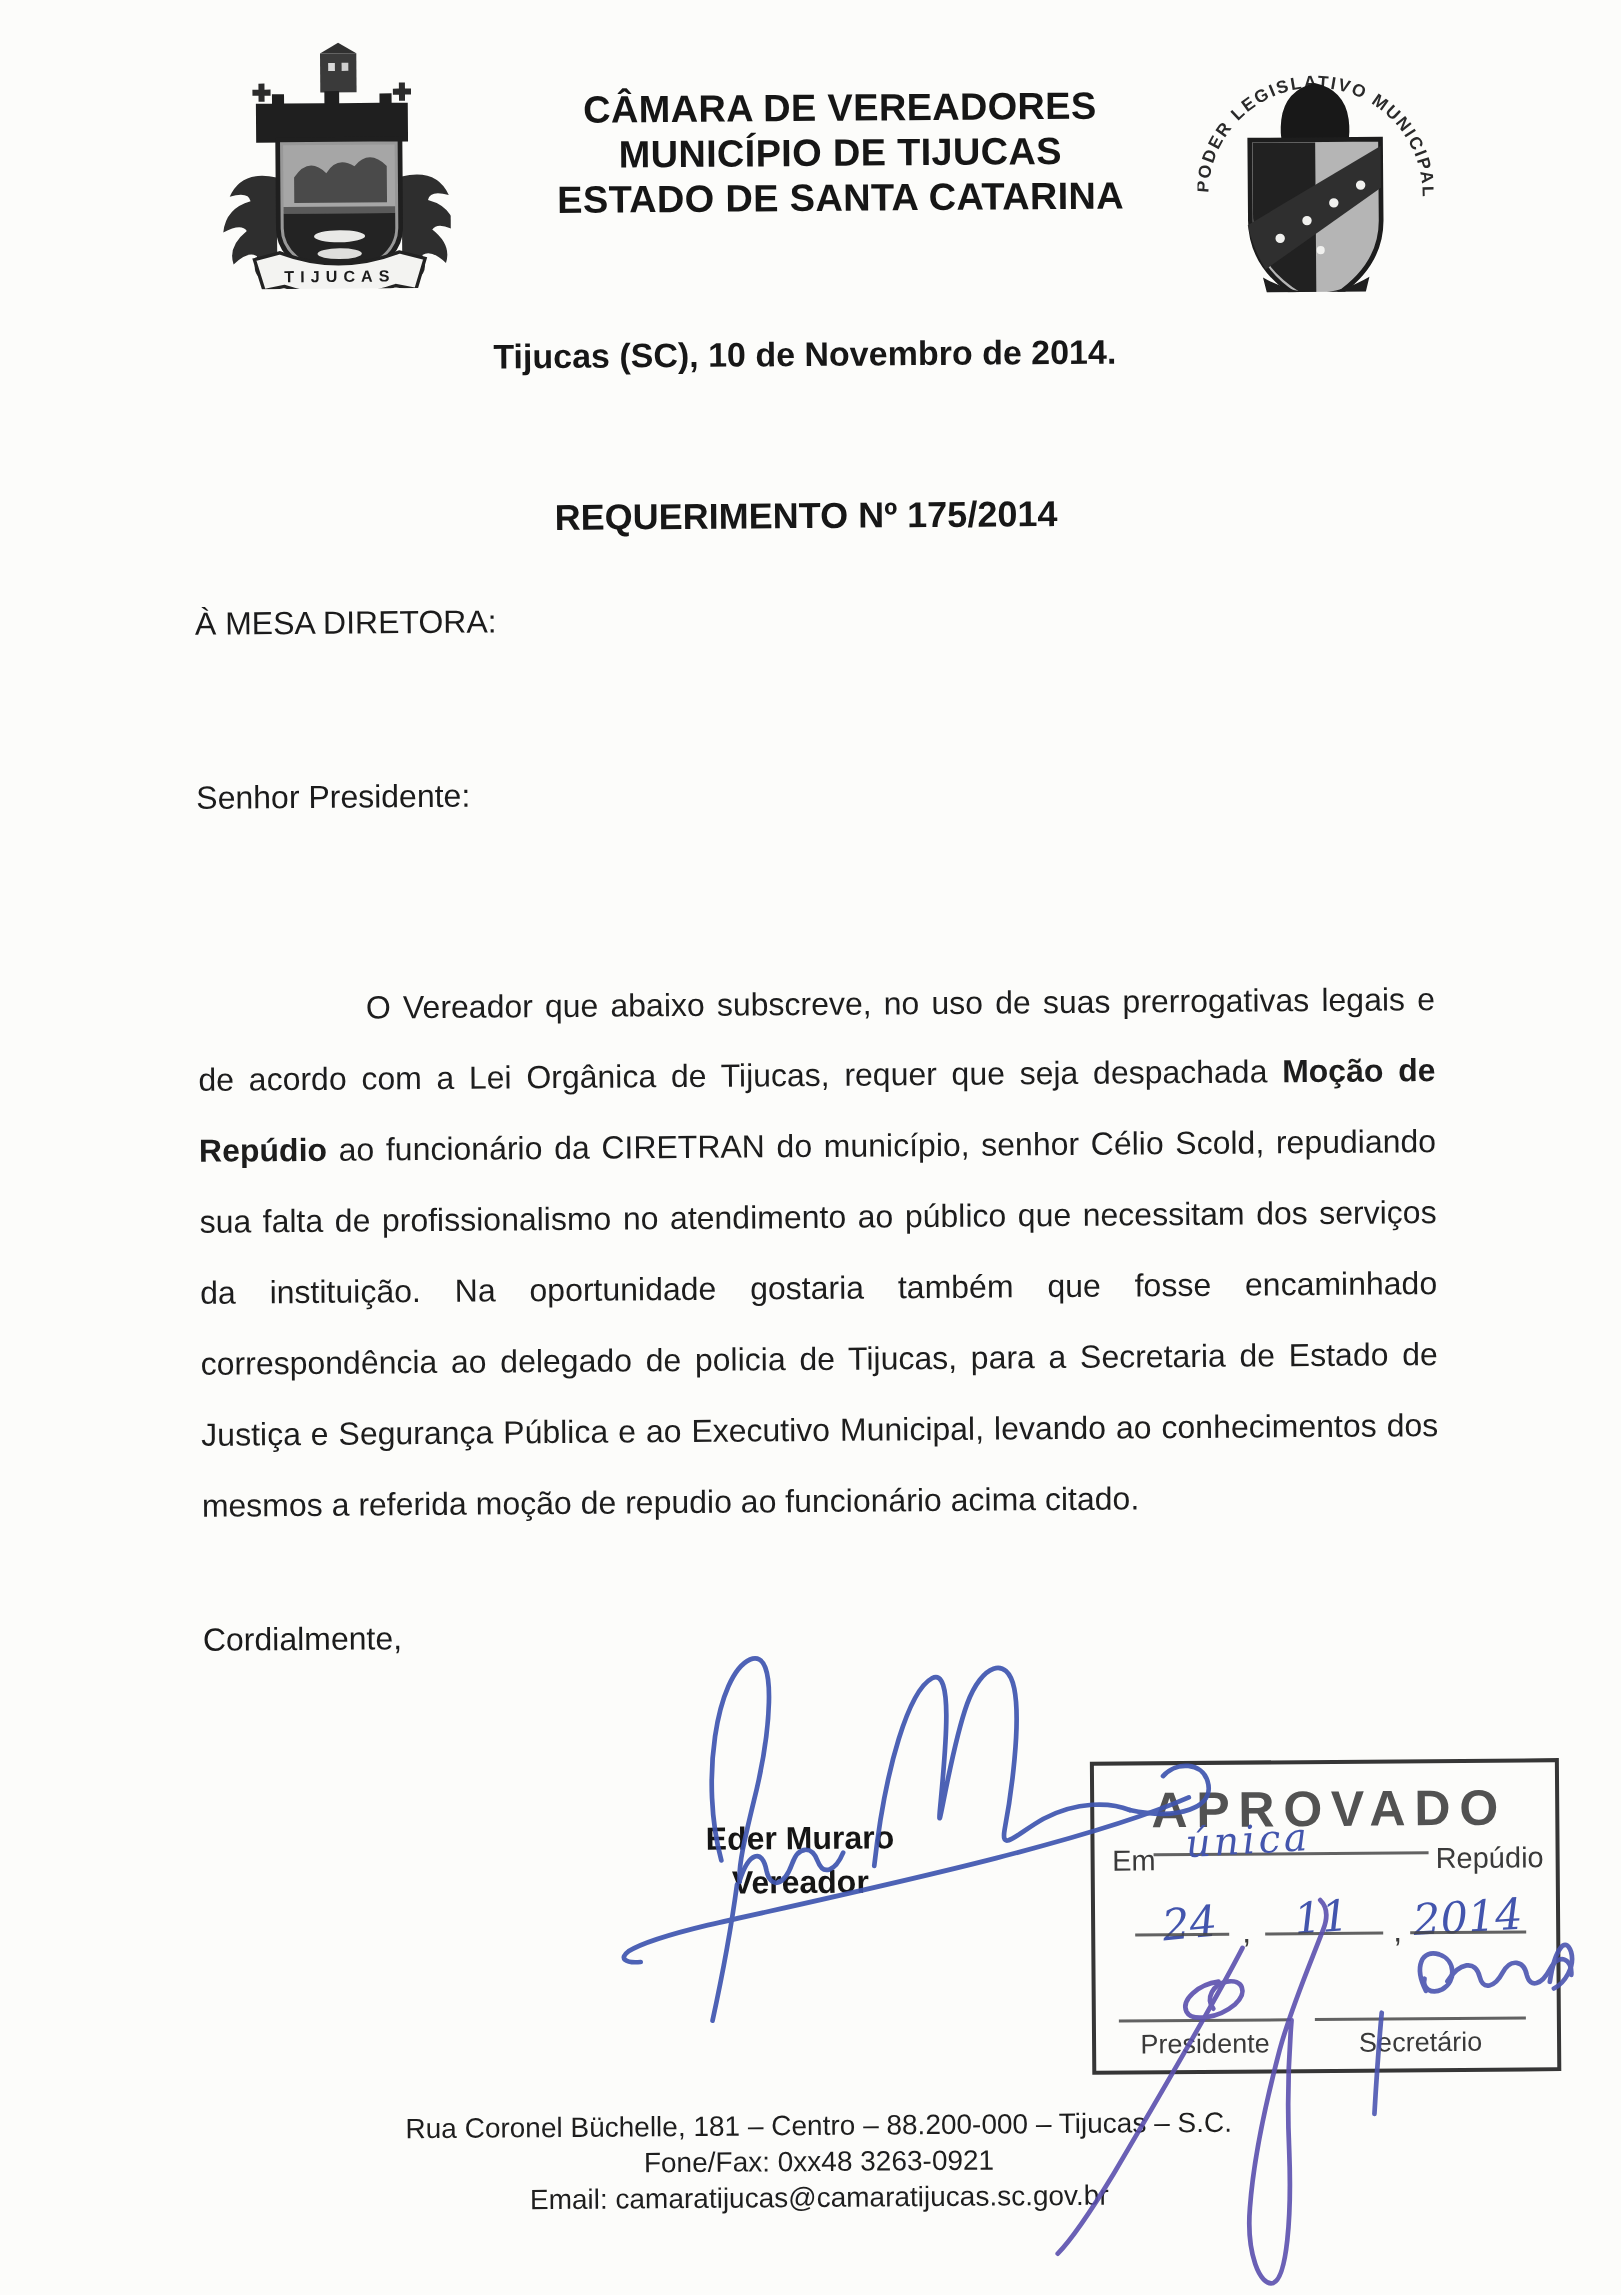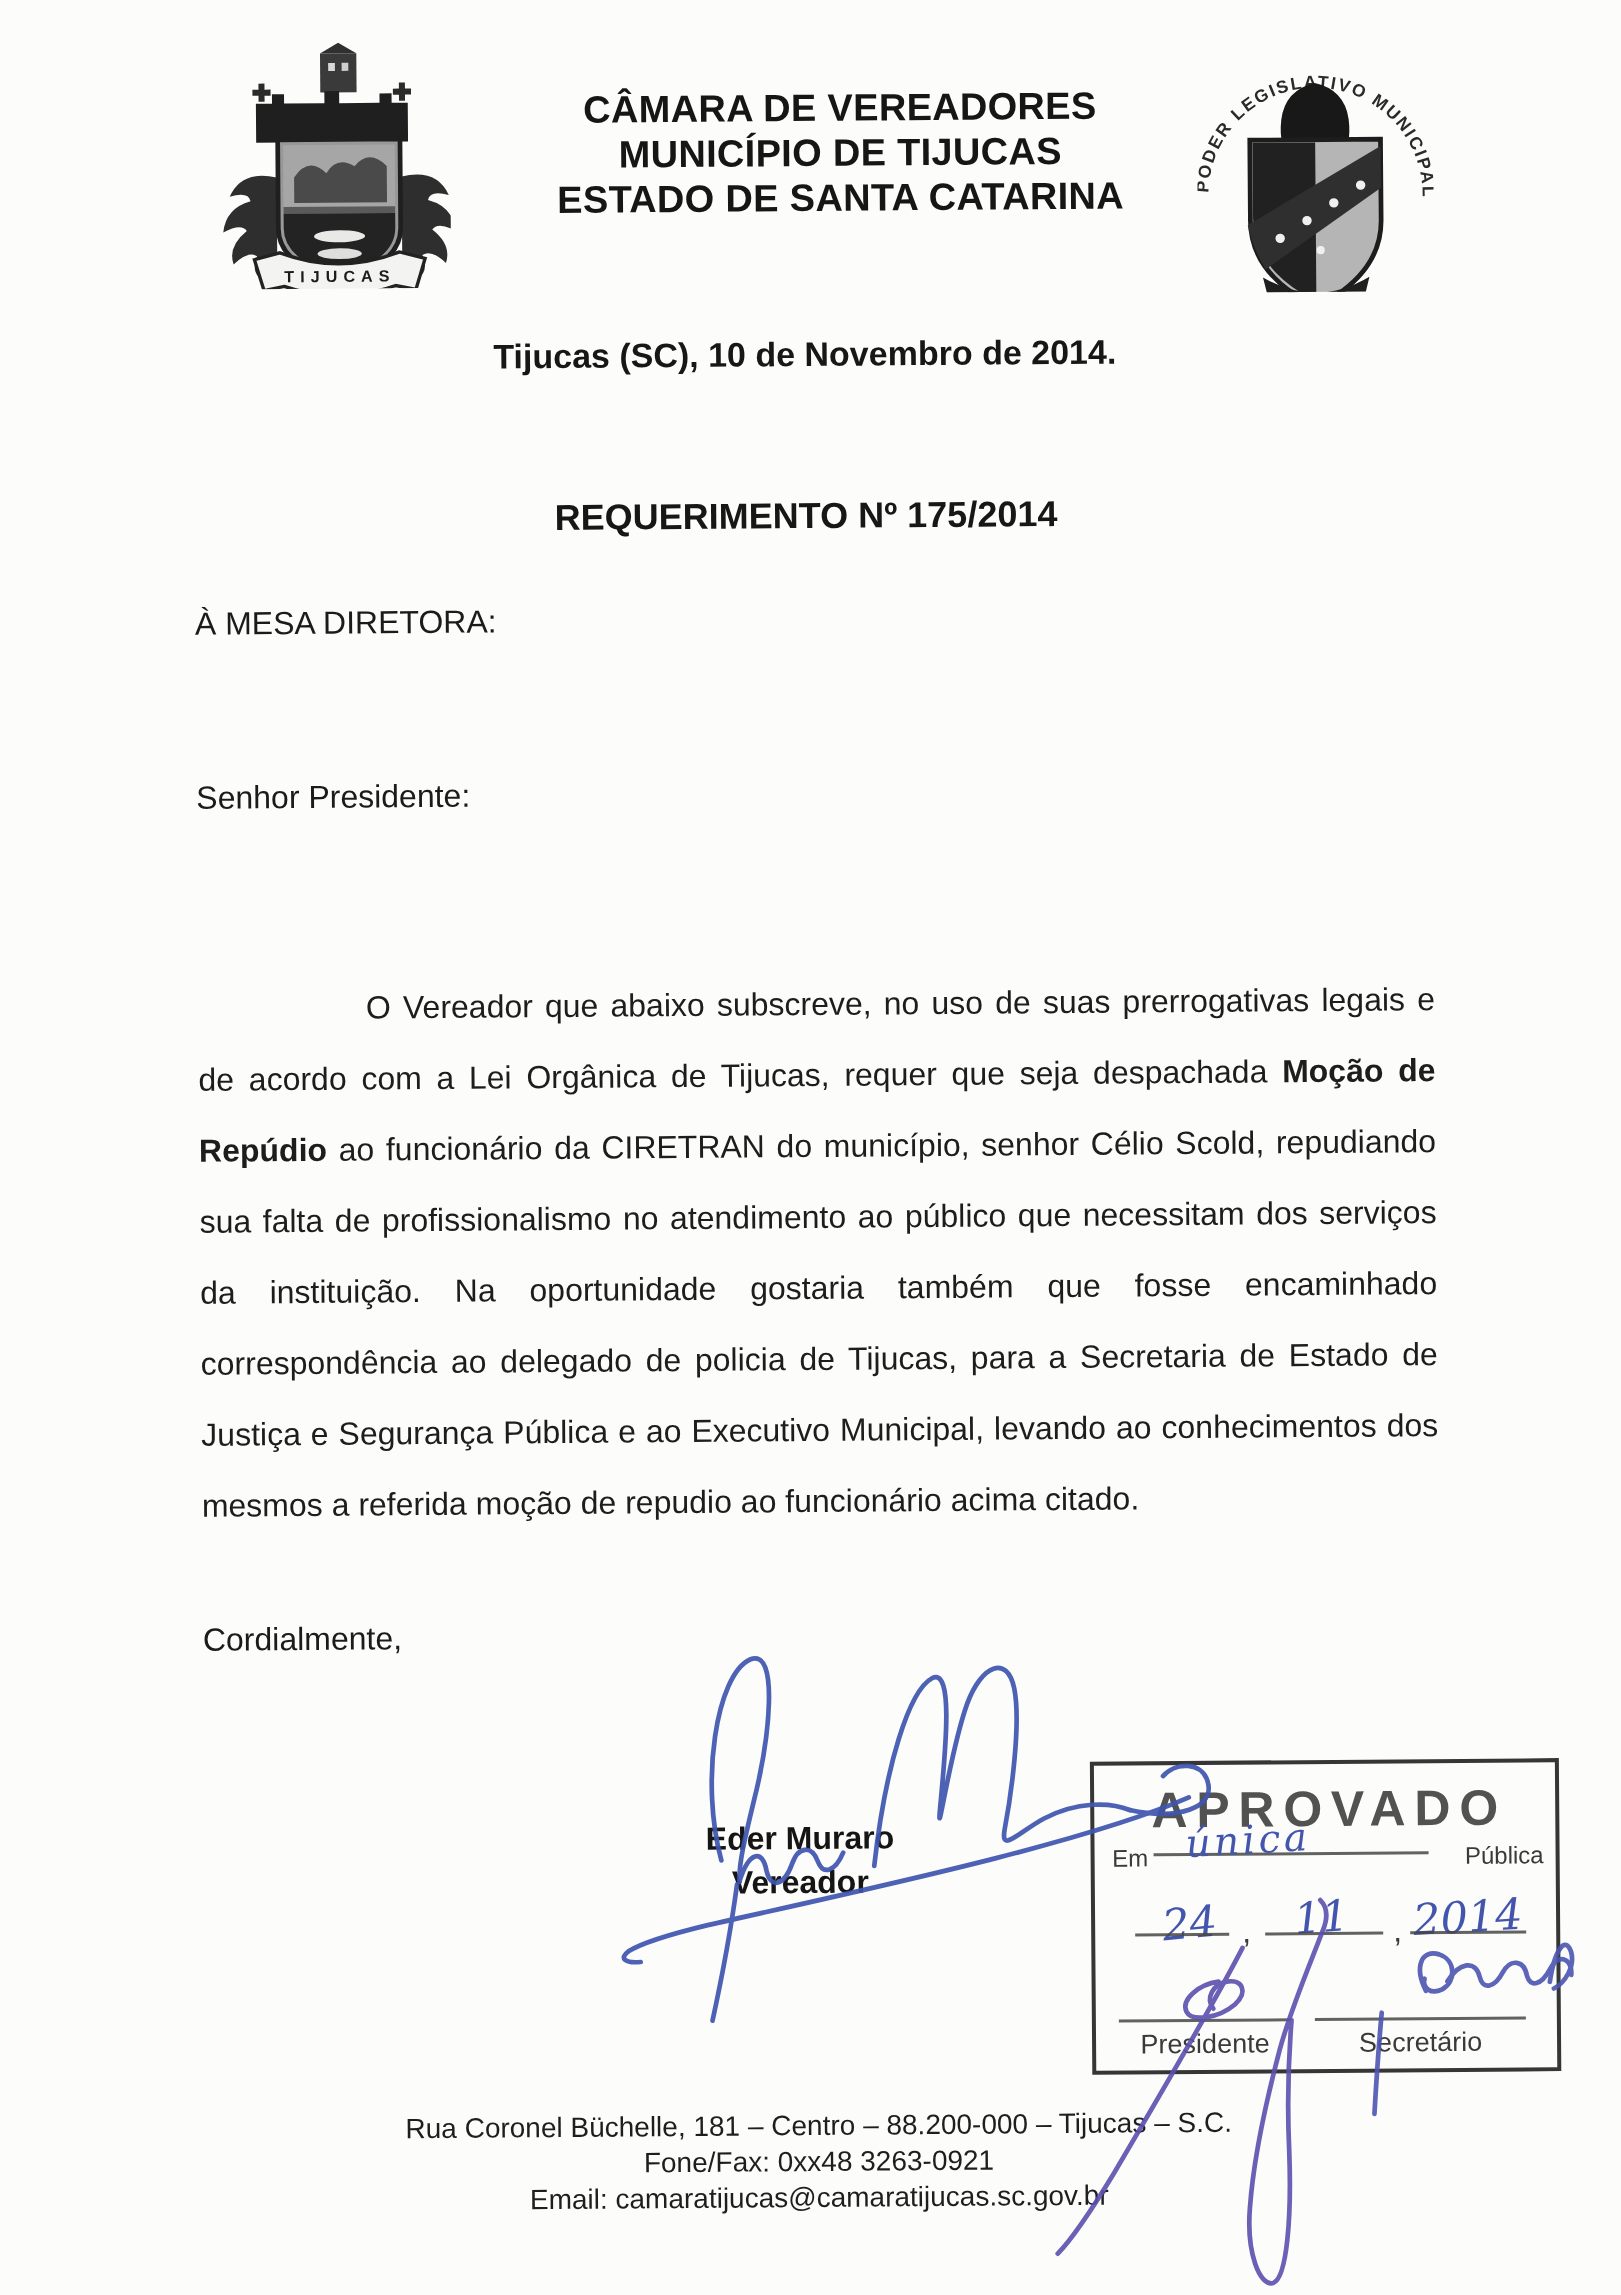--- a/index.html
+++ b/index.html
@@ -42,21 +42,21 @@
   
   .stamp{
     position:absolute;left:1085px;top:1764px;width:469px;height:313px;
     border:4px solid #363636;box-sizing:border-box;background:transparent;
   }
   .stamp-title{
     position:absolute;left:0;top:16px;width:100%;text-align:center;
     font-weight:bold;font-size:50px;letter-spacing:8.8px;color:#444;
     text-indent:8.8px;opacity:.92;
   }
-  .st-label{position:absolute;font-size:24px;color:#3a3a3a;}
+  .st-label{position:absolute;font-size:29px;color:#3a3a3a;}
   .st-line{position:absolute;border-bottom:3.4px solid #464646;opacity:.85;}
   .hand{
     position:absolute;font-family:"DejaVu Serif", serif;font-style:italic;
     color:#4355ad;white-space:nowrap;
   }
   .st-comma{position:absolute;font-size:32px;color:#3a3a3a;}
 
   
   .footer{
     position:absolute;left:0;top:2108px;width:1622px;text-align:center;
@@ -139,21 +139,21 @@
       <div>Eder Muraro</div>
       <div>Vereador</div>
     </div>
 
     <div class="stamp">
       <div class="stamp-title">APROVADO</div>
 
       <div class="st-label" style="left:17.5px;top:79px;">Em</div>
       <div class="st-line" style="left:59px;top:88px;width:275px;"></div>
       <div class="hand" style="left:91px;top:53px;font-size:39px;transform:rotate(-3deg);letter-spacing:3.4px;">única</div>
-      <div class="st-label" style="right:12px;top:79px;">Pública</div>
+      <div class="st-label" style="right:12px;top:79px;">Repúdio</div>
 
       <div class="hand" style="left:67px;top:133px;font-size:43px;transform:rotate(-5deg);">24</div>
       <div class="hand" style="left:199px;top:128px;font-size:43px;transform:rotate(-4deg);">11</div>
       <div class="hand" style="left:318px;top:129px;font-size:43px;transform:rotate(-3deg);">2014</div>
 
       <div class="st-line" style="left:40px;top:168px;width:94px;"></div>
       <div class="st-comma" style="left:147px;top:149px;">,</div>
       <div class="st-line" style="left:170px;top:168px;width:118px;"></div>
       <div class="st-comma" style="left:298px;top:149px;">,</div>
       <div class="st-line" style="left:315px;top:168px;width:116px;"></div>

